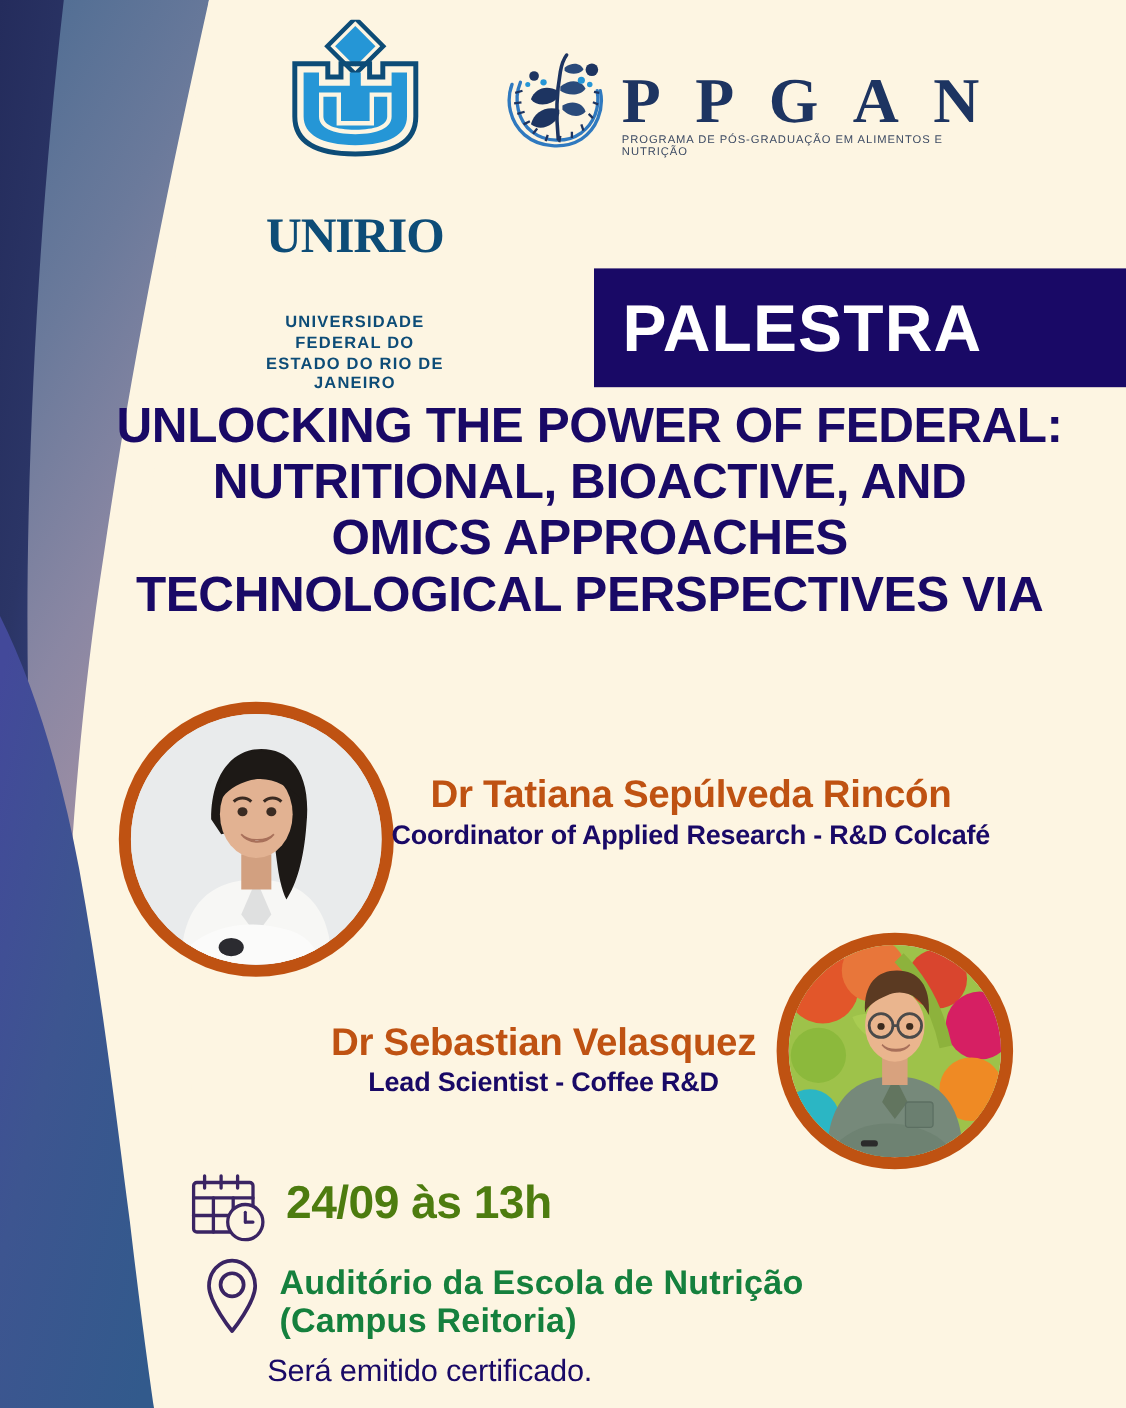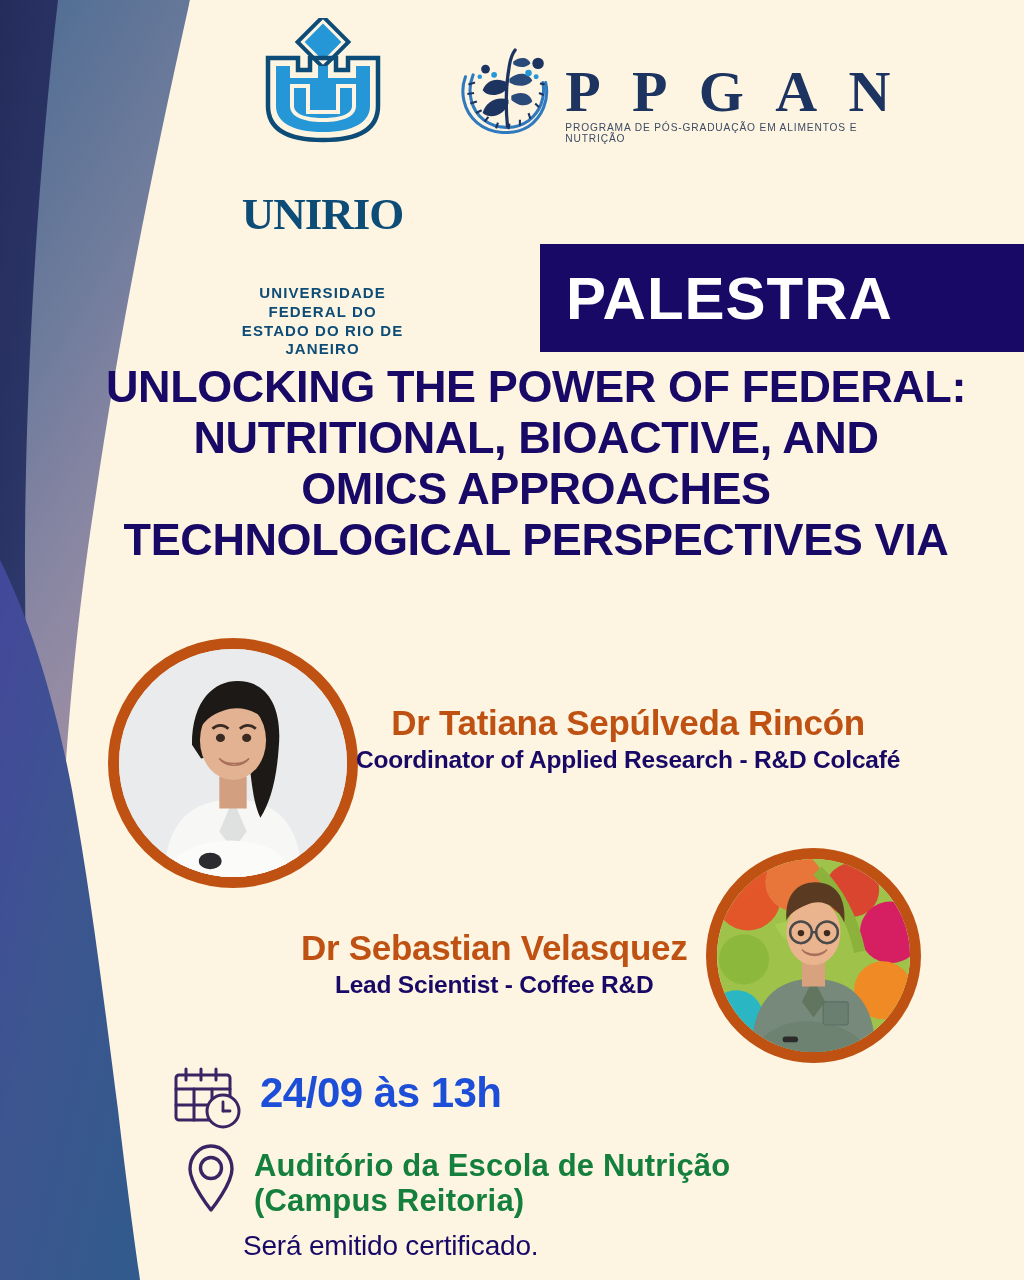--- a/index.html
+++ b/index.html
@@ -164,21 +164,21 @@
   .detail-row {
     position: absolute;
     display: flex;
     align-items: flex-start;
   }
   #row-date  { left: 172px; top: 1066px; }
   #row-place { left: 184px; top: 1142px; }
 
   .detail-icon { flex: none; }
   .date-text {
-    color: #1d4ed8;
+    color: #4d7c0f;
     font-family: "Liberation Sans", sans-serif;
     font-weight: bold;
     font-size: 42px;
     line-height: 1;
     margin-left: 14px;
     margin-top: 6px;
     letter-spacing: -0.5px;
   }
   .place-text {
     color: #15803d;

